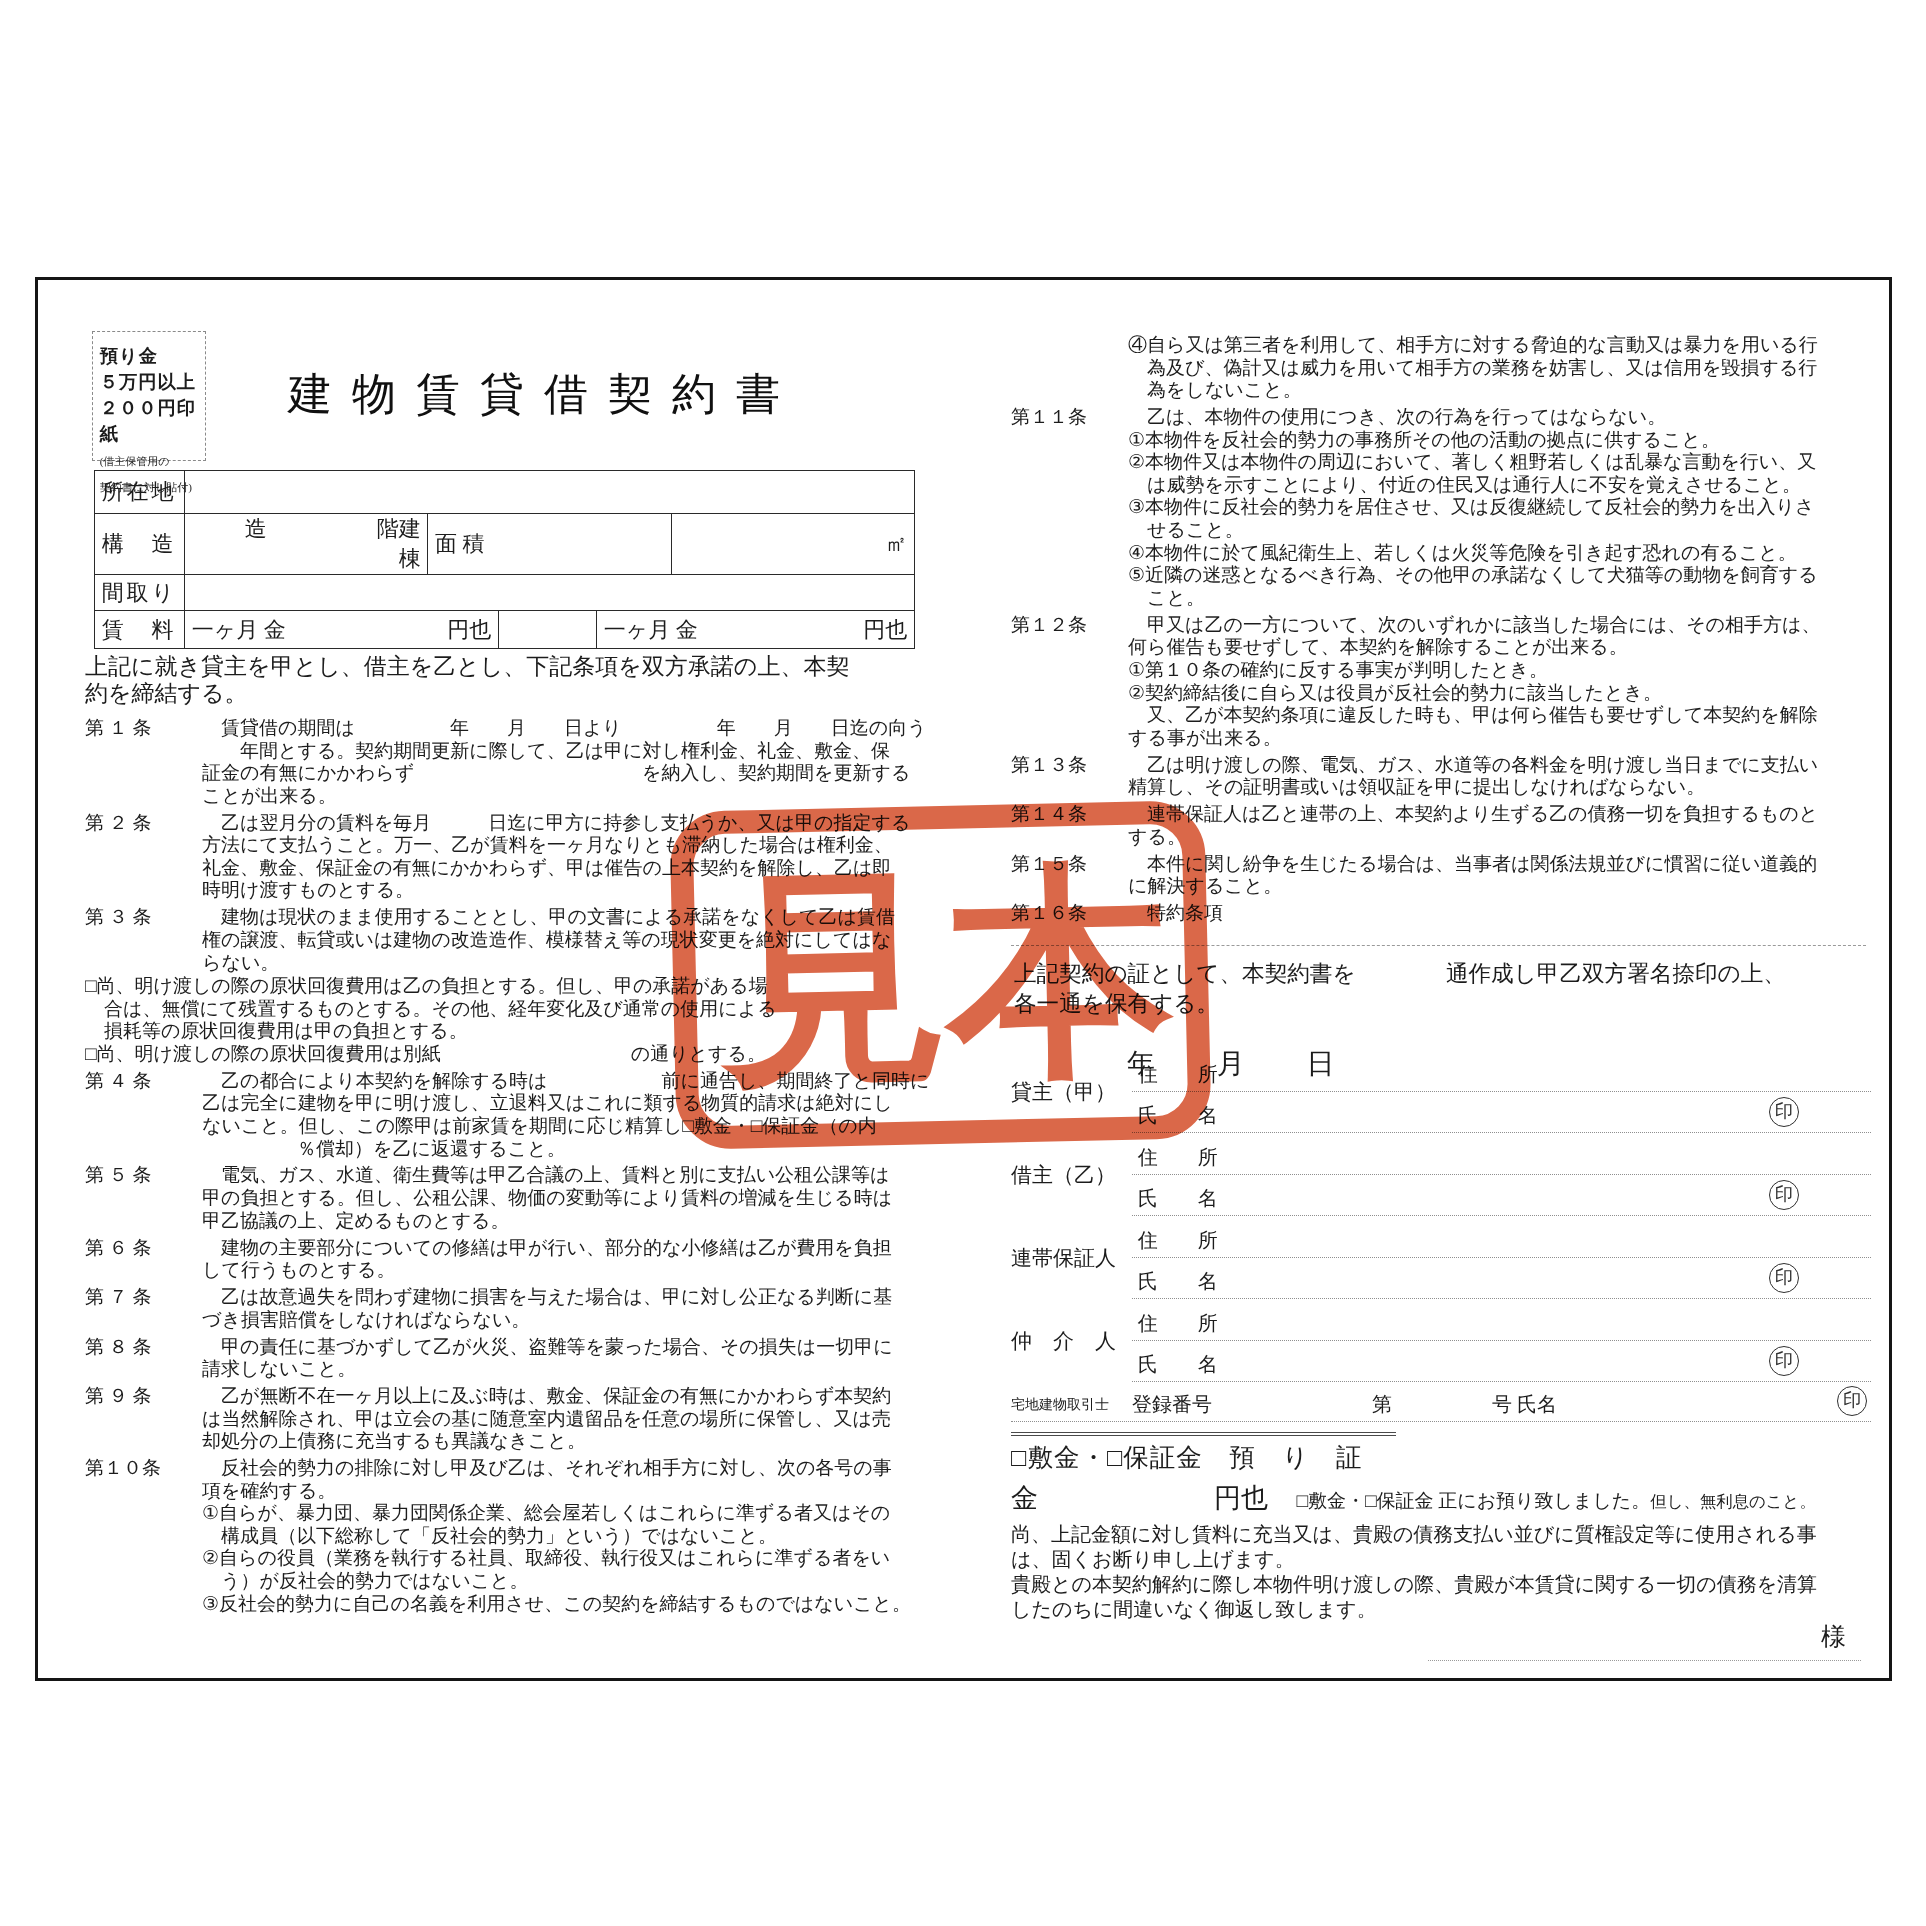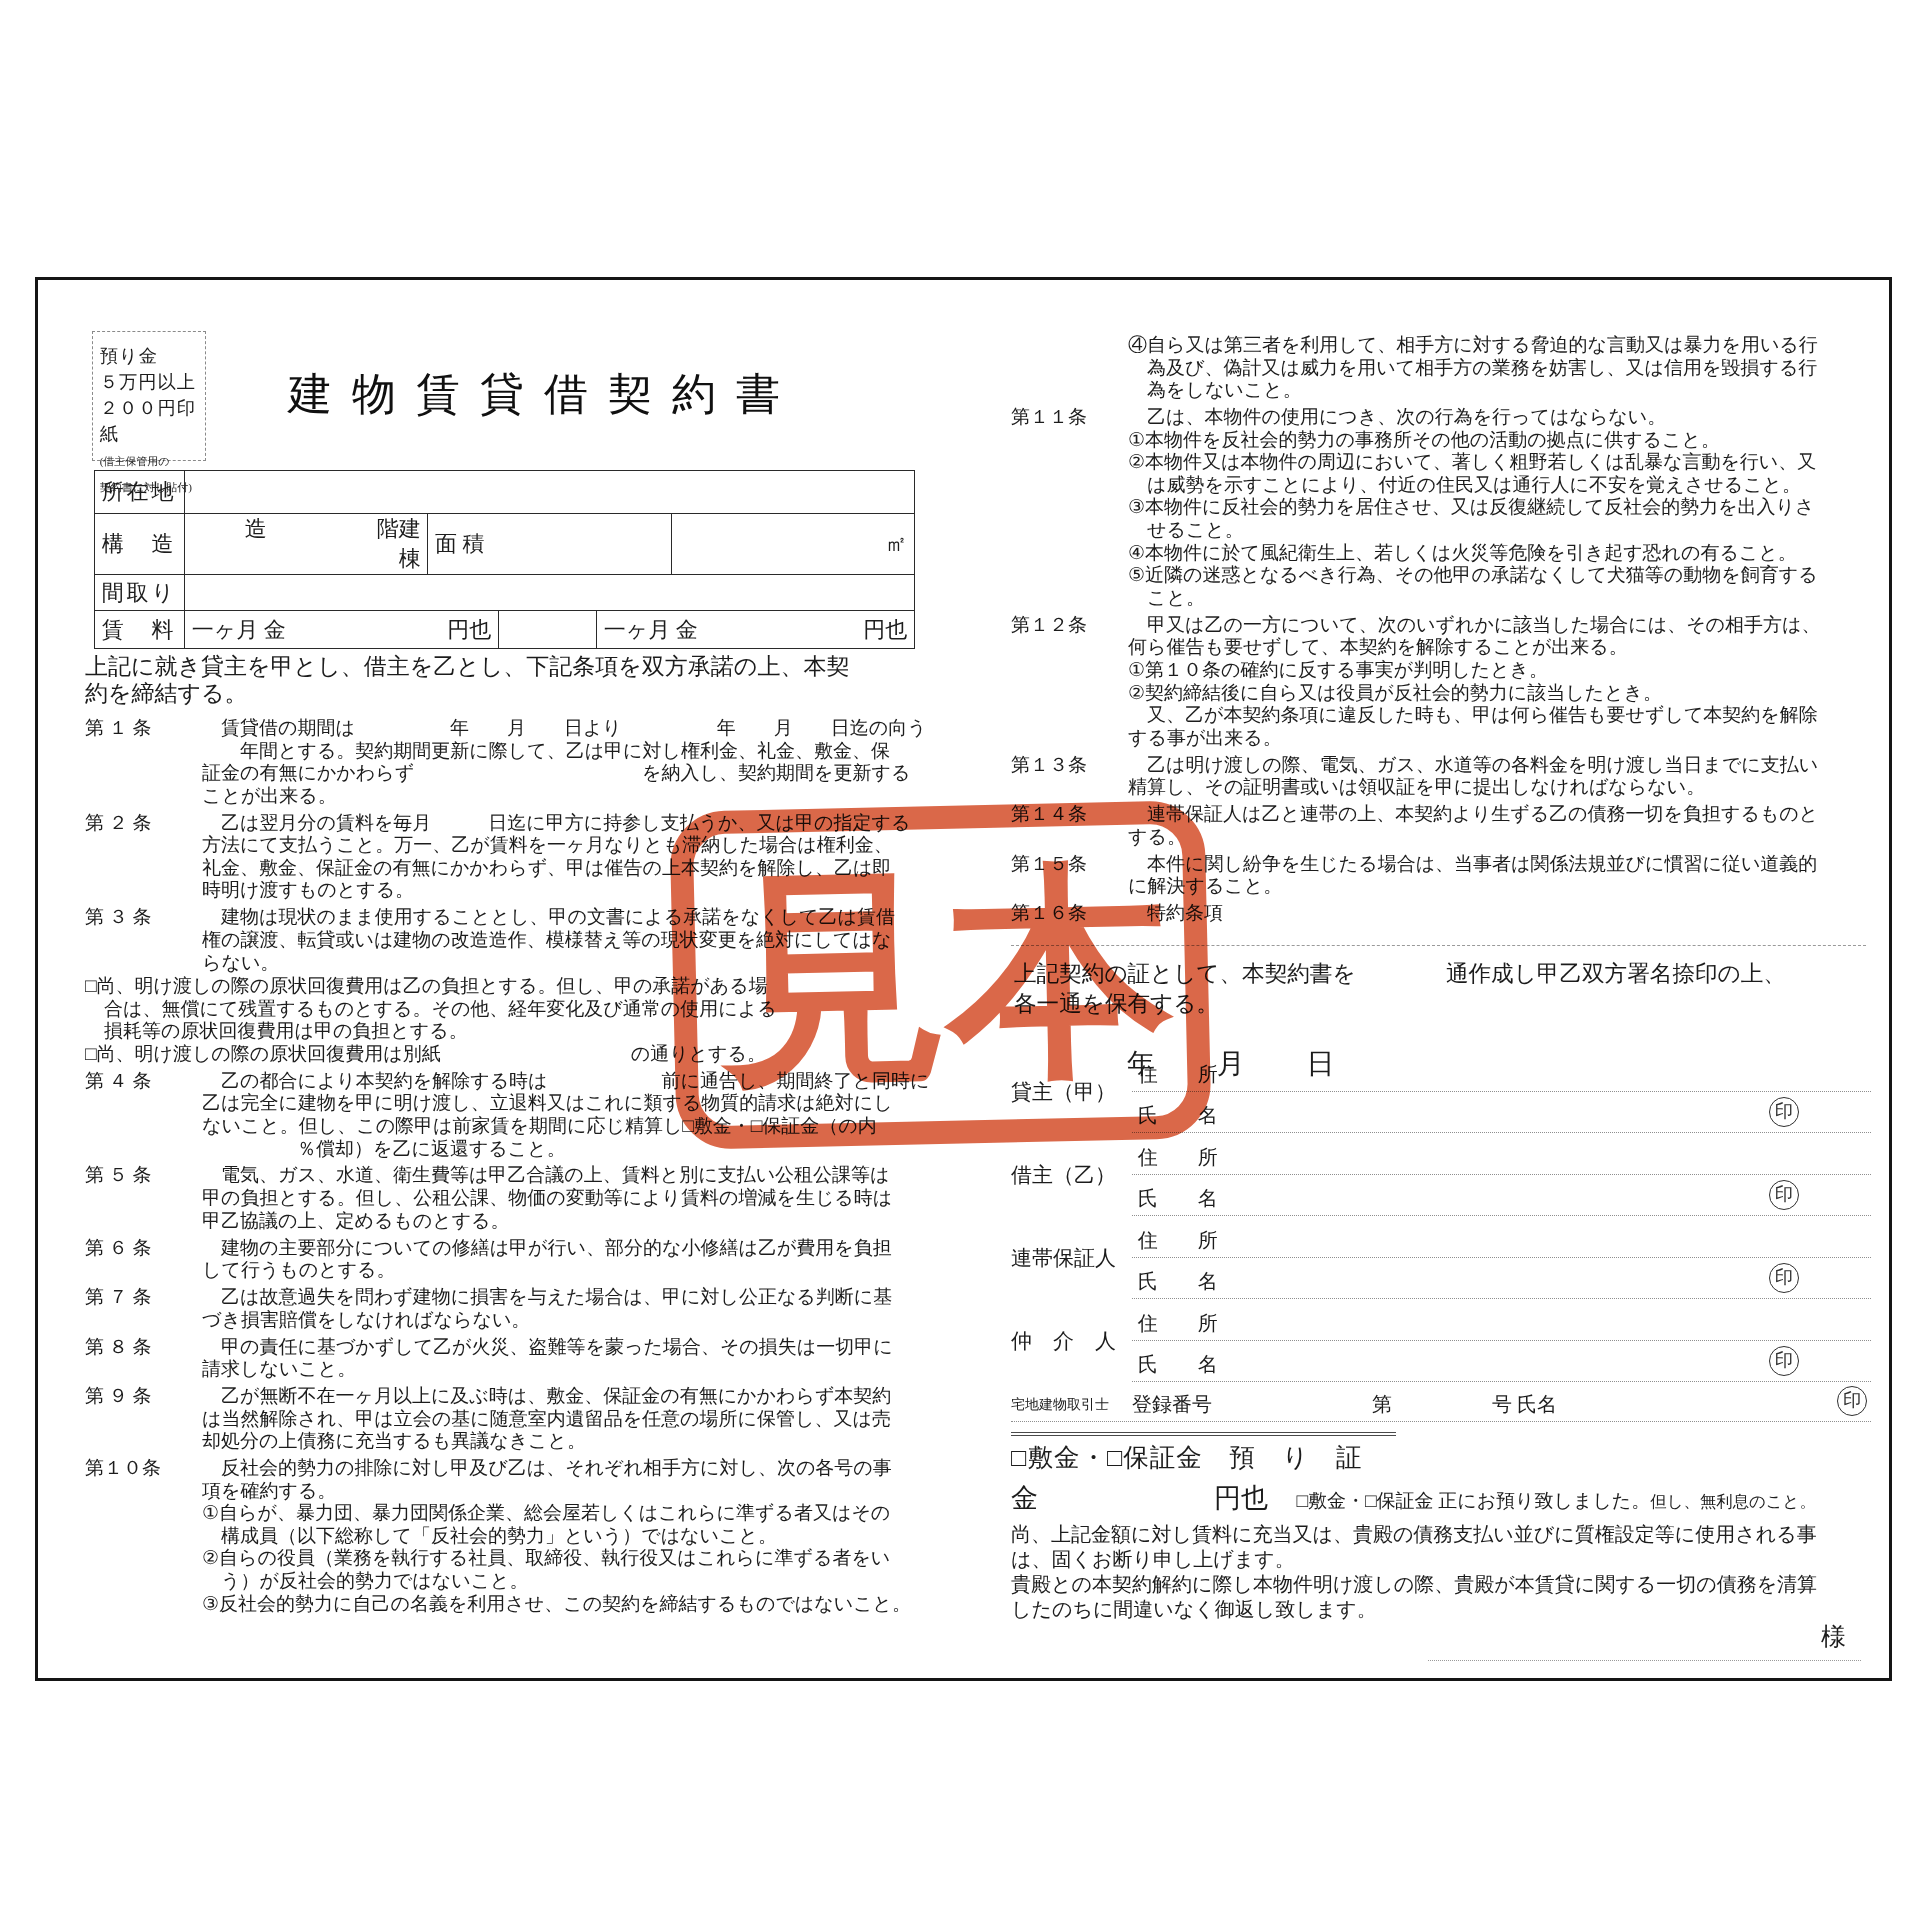--- a/index.html
+++ b/index.html
@@ -2,21 +2,21 @@
 <html style="font-size:7.7px"><head>
 <meta charset="utf-8">
 <style>
   * { margin:0; padding:0; box-sizing:border-box; }
   html,body { width:1926px; height:1926px; background:#ffffff; font-family:"Liberation Serif", serif; color:#1c1c1c; }
   .canvas { position:relative; width:1926px; height:1926px; background:#fff; overflow:hidden; }
   .page { position:absolute; left:35px; top:277px; width:1857px; height:1404px; border:3.4px solid #151515; background:#fff; }
 
   
   .rev-box { position:absolute; left:54px; top:51px; width:114px; height:130px; border:1.4px dashed #8a8a8a; padding:10.6px 6.7px 4.8px 6.7px; }
-  .rev-box .l { font-size:18.3px; line-height:26px; letter-spacing:1px; }
+  .rev-box .l { font-size:18.3px; line-height:26px; letter-spacing:1px;font-weight:bold; }
   .rev-box .s { font-size:11px; line-height:21px; margin-top:4.8px; }
 
   .doc-title { position:absolute; left:250px; top:85px; font-size:44px; letter-spacing:20px; white-space:nowrap; color:#101010; }
 
   
   table.prop { position:absolute; left:56px; top:190px; width:821px; border-collapse:collapse; table-layout:fixed; }
   table.prop td { border:1.4px solid #2a2a2a; font-size:22px; padding:0 6.7px; vertical-align:middle; }
   table.prop { border:1.4px solid #2a2a2a; }
   td.lab { width:90px; letter-spacing:2.9px; }
   tr.r1 td { height:43px; } tr.r2 td { height:40px; } tr.r3 td { height:36px; } tr.r4 td { height:38px;margin-left:8px; }

